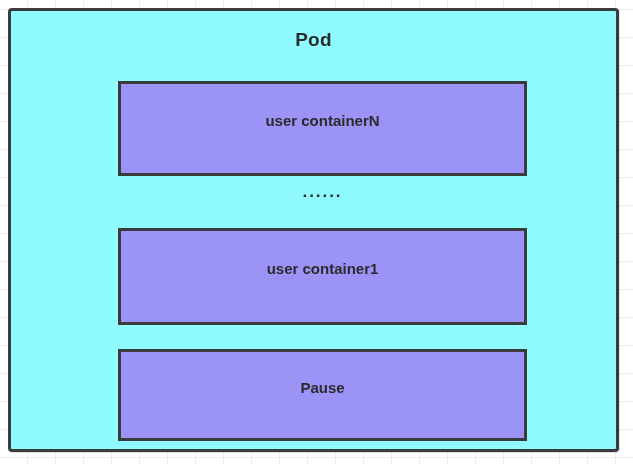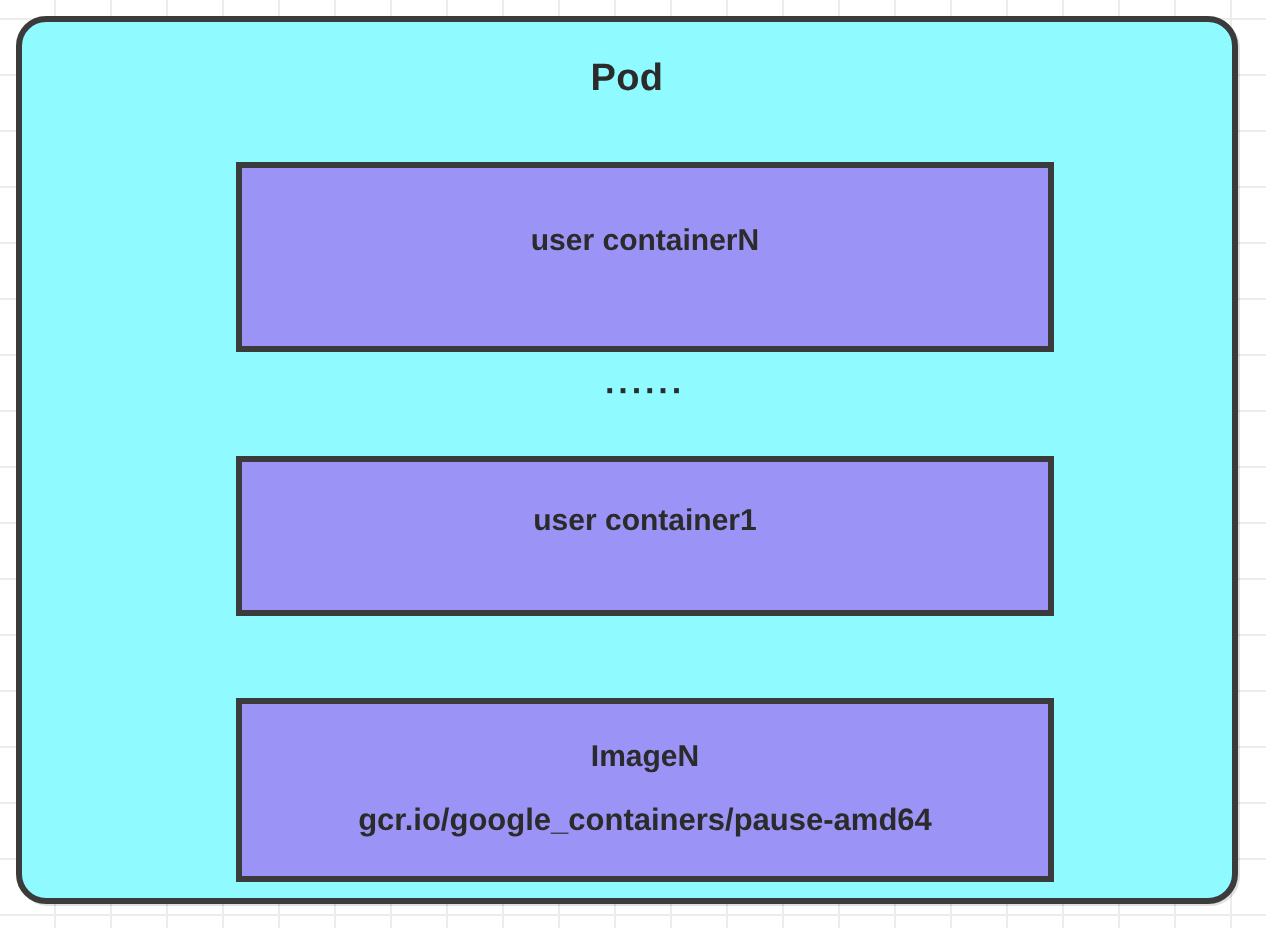--- a/index.html
+++ b/index.html
@@ -29,21 +29,21 @@
   
   #pod-box {
     position: absolute;
     left: 8px;
     top: 8px;
     width: 611px;
     height: 444px;
     box-sizing: border-box;
     background-color: #8ffaff;
     border: 3px solid #3b3b3b;
-    border-radius: 15px;
+    border-radius: 4px;
     box-shadow: 1px 1px 0 rgba(0,0,0,0.12);
   }
 
   #pod-title {
     position: absolute;
     left: 0;
     top: 18px;
     width: 100%;
     text-align: center;
     font-size: 19px;
@@ -60,21 +60,21 @@
     box-sizing: border-box;
     background-color: #9c93f7;
     border: 3px solid #3b3b3b;
     display: flex;
     flex-direction: column;
     align-items: center;
     justify-content: center;
   }
 
   #container-n { top: 70px; height: 95px; }
-  #container-1 { top: 217px; height: 80px; }
+  #container-1 { top: 217px; height: 97px; }
   #container-pause { top: 338px; height: 92px; }
 
   .box-line {
     width: 100%;
     text-align: center;
     font-size: 15px;
     font-weight: bold;
     color: #2b2b2b;
     line-height: 1.1;
   }
@@ -110,18 +110,17 @@
       <div class="box-line primary">user containerN</div>
     </div>
 
     <div id="ellipsis">······</div>
 
     <div class="container-box" id="container-1">
       <div class="box-line primary">user container1</div>
     </div>
 
     <div class="container-box" id="container-pause">
-      <div class="box-line primary">ImageN</div>
-      <div class="box-line secondary" id="pause-image">gcr.io/google_containers/pause-amd64</div>
+      <div class="box-line primary">Pause</div>
     </div>
 
   </div>
 </div>
 
 </body></html>

